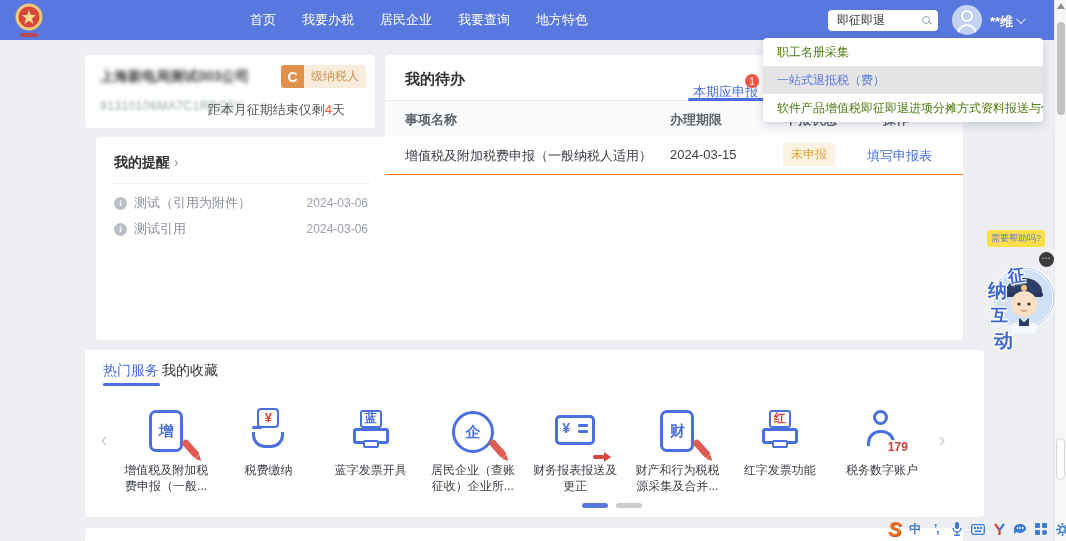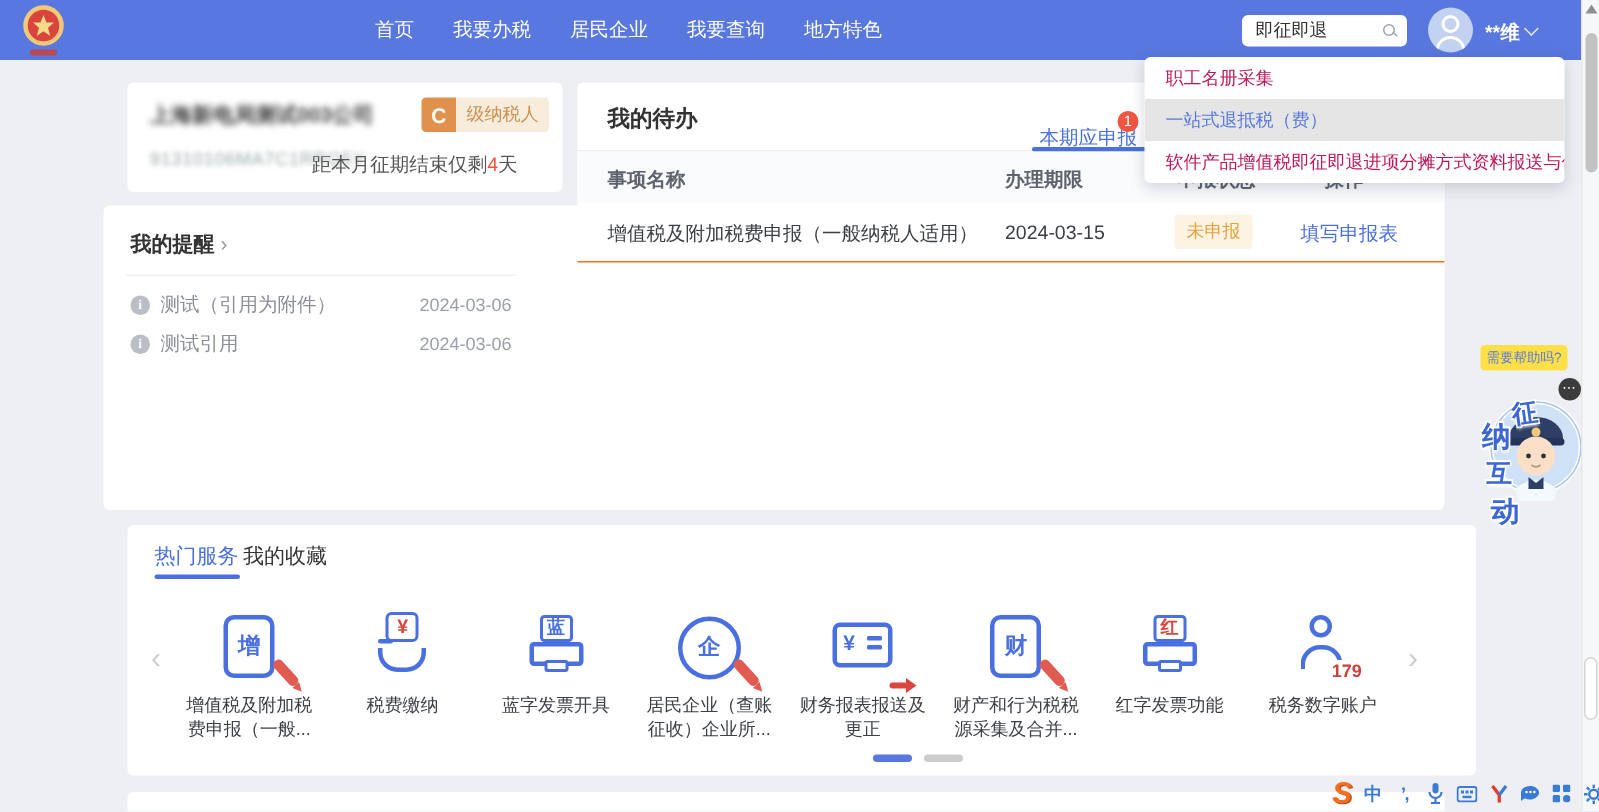--- a/index.html
+++ b/index.html
@@ -20,35 +20,35 @@
   .mag::before { content:""; position:absolute; left:0; top:0; width:6px; height:6px; border:1.4px solid #9aa3b5; border-radius:50%; }
   .mag::after { content:""; position:absolute; left:6.4px; top:6.4px; width:3.5px; height:1.4px; background:#9aa3b5; transform:rotate(45deg); }
   .avatar { position:absolute; left:952px; top:5px; width:30px; height:30px; border-radius:50%; background:#c3d2f1; overflow:hidden; }
   .avatar .head { position:absolute; left:9px; top:5px; width:12px; height:12px; border-radius:50%; border:2px solid #fff; }
   .avatar .body { position:absolute; left:5px; top:19px; width:20px; height:12px; border-radius:10px 10px 0 0; border:2px solid #fff; border-bottom:none; }
   .username { position:absolute; left:990px; top:13px; color:#fff; font-size:13px; font-weight:bold; }
   .chev-down { position:absolute; left:1016px; top:17px; width:7px; height:7px; border-right:1.6px solid #dfe6fb; border-bottom:1.6px solid #dfe6fb; transform:rotate(45deg) translateY(-2px); }
 
   
   .dropdown { position:absolute; left:763px; top:38px; width:280px; background:#fff; border-radius:4px; box-shadow:0 3px 10px rgba(30,40,80,.18); z-index:50; overflow:hidden; }
-  .dd-item { height:28px; line-height:28px; padding:0 14px; font-size:12px; color:#be185d; white-space:nowrap; overflow:hidden; cursor:pointer; }
+  .dd-item { height:28px; line-height:28px; padding:0 14px; font-size:12px; color:#4d7c0f; white-space:nowrap; overflow:hidden; cursor:pointer; }
   .dd-item.hl { background:#e5e5e5; color:#5878df; }
 
   
   .card { position:absolute; background:#fff; border-radius:4px; }
   .card-company { left:85px; top:55px; width:290px; height:73px; }
   .company-name { position:absolute; left:15px; top:13px; font-size:14px; font-weight:bold; color:#444; filter:blur(2px); }
   .tax-id { position:absolute; left:15px; top:44px; font-size:12px; color:#9aa; filter:blur(1.6px); letter-spacing:.5px; }
   .grade { position:absolute; left:196px; top:10px; height:23px; display:flex; }
   .grade .g-letter { width:23px; height:23px; background:#e0914c; color:#fff; font-weight:bold; font-size:14px; display:flex; align-items:center; justify-content:center; border-radius:3px 0 0 3px; }
   .grade .g-label { background:#f8eddc; color:#cf9050; font-size:12px; display:flex; align-items:center; padding:0 7px; border-radius:0 3px 3px 0; }
   .deadline { position:absolute; right:30px; top:46px; font-size:13px; color:#555; }
   .deadline b { color:#f25643; font-weight:normal; }
 
-  .card-remind { left:69px; top:137px; width:342px; height:203px; }
+  .card-remind { left:96px; top:137px; width:342px; height:203px; }
   .remind-title { position:absolute; left:18px; top:17px; font-size:14px; font-weight:bold; color:#333; }
   .remind-title .arr { color:#999; font-weight:normal; margin-left:4px; }
   .remind-div { position:absolute; left:15px; top:46px; width:260px; height:1px; background:#f0f1f3; }
   .remind-item { position:absolute; left:18px; width:254px; height:16px; display:flex; align-items:center; }
   .r1 { top:58px; } .r2 { top:84px; }
   .info-ic { width:13px; height:13px; border-radius:50%; background:#b9bec7; color:#fff; font-size:9px; font-weight:bold; display:flex; align-items:center; justify-content:center; flex:none; font-family:"Liberation Serif",serif; }
   .remind-text { font-size:13px; color:#8a8f99; margin-left:7px; flex:1; white-space:nowrap; }
   .remind-date { font-size:12px; color:#9aa0aa; }
 
   .card-todo { left:385px; top:55px; width:578px; height:285px; }

